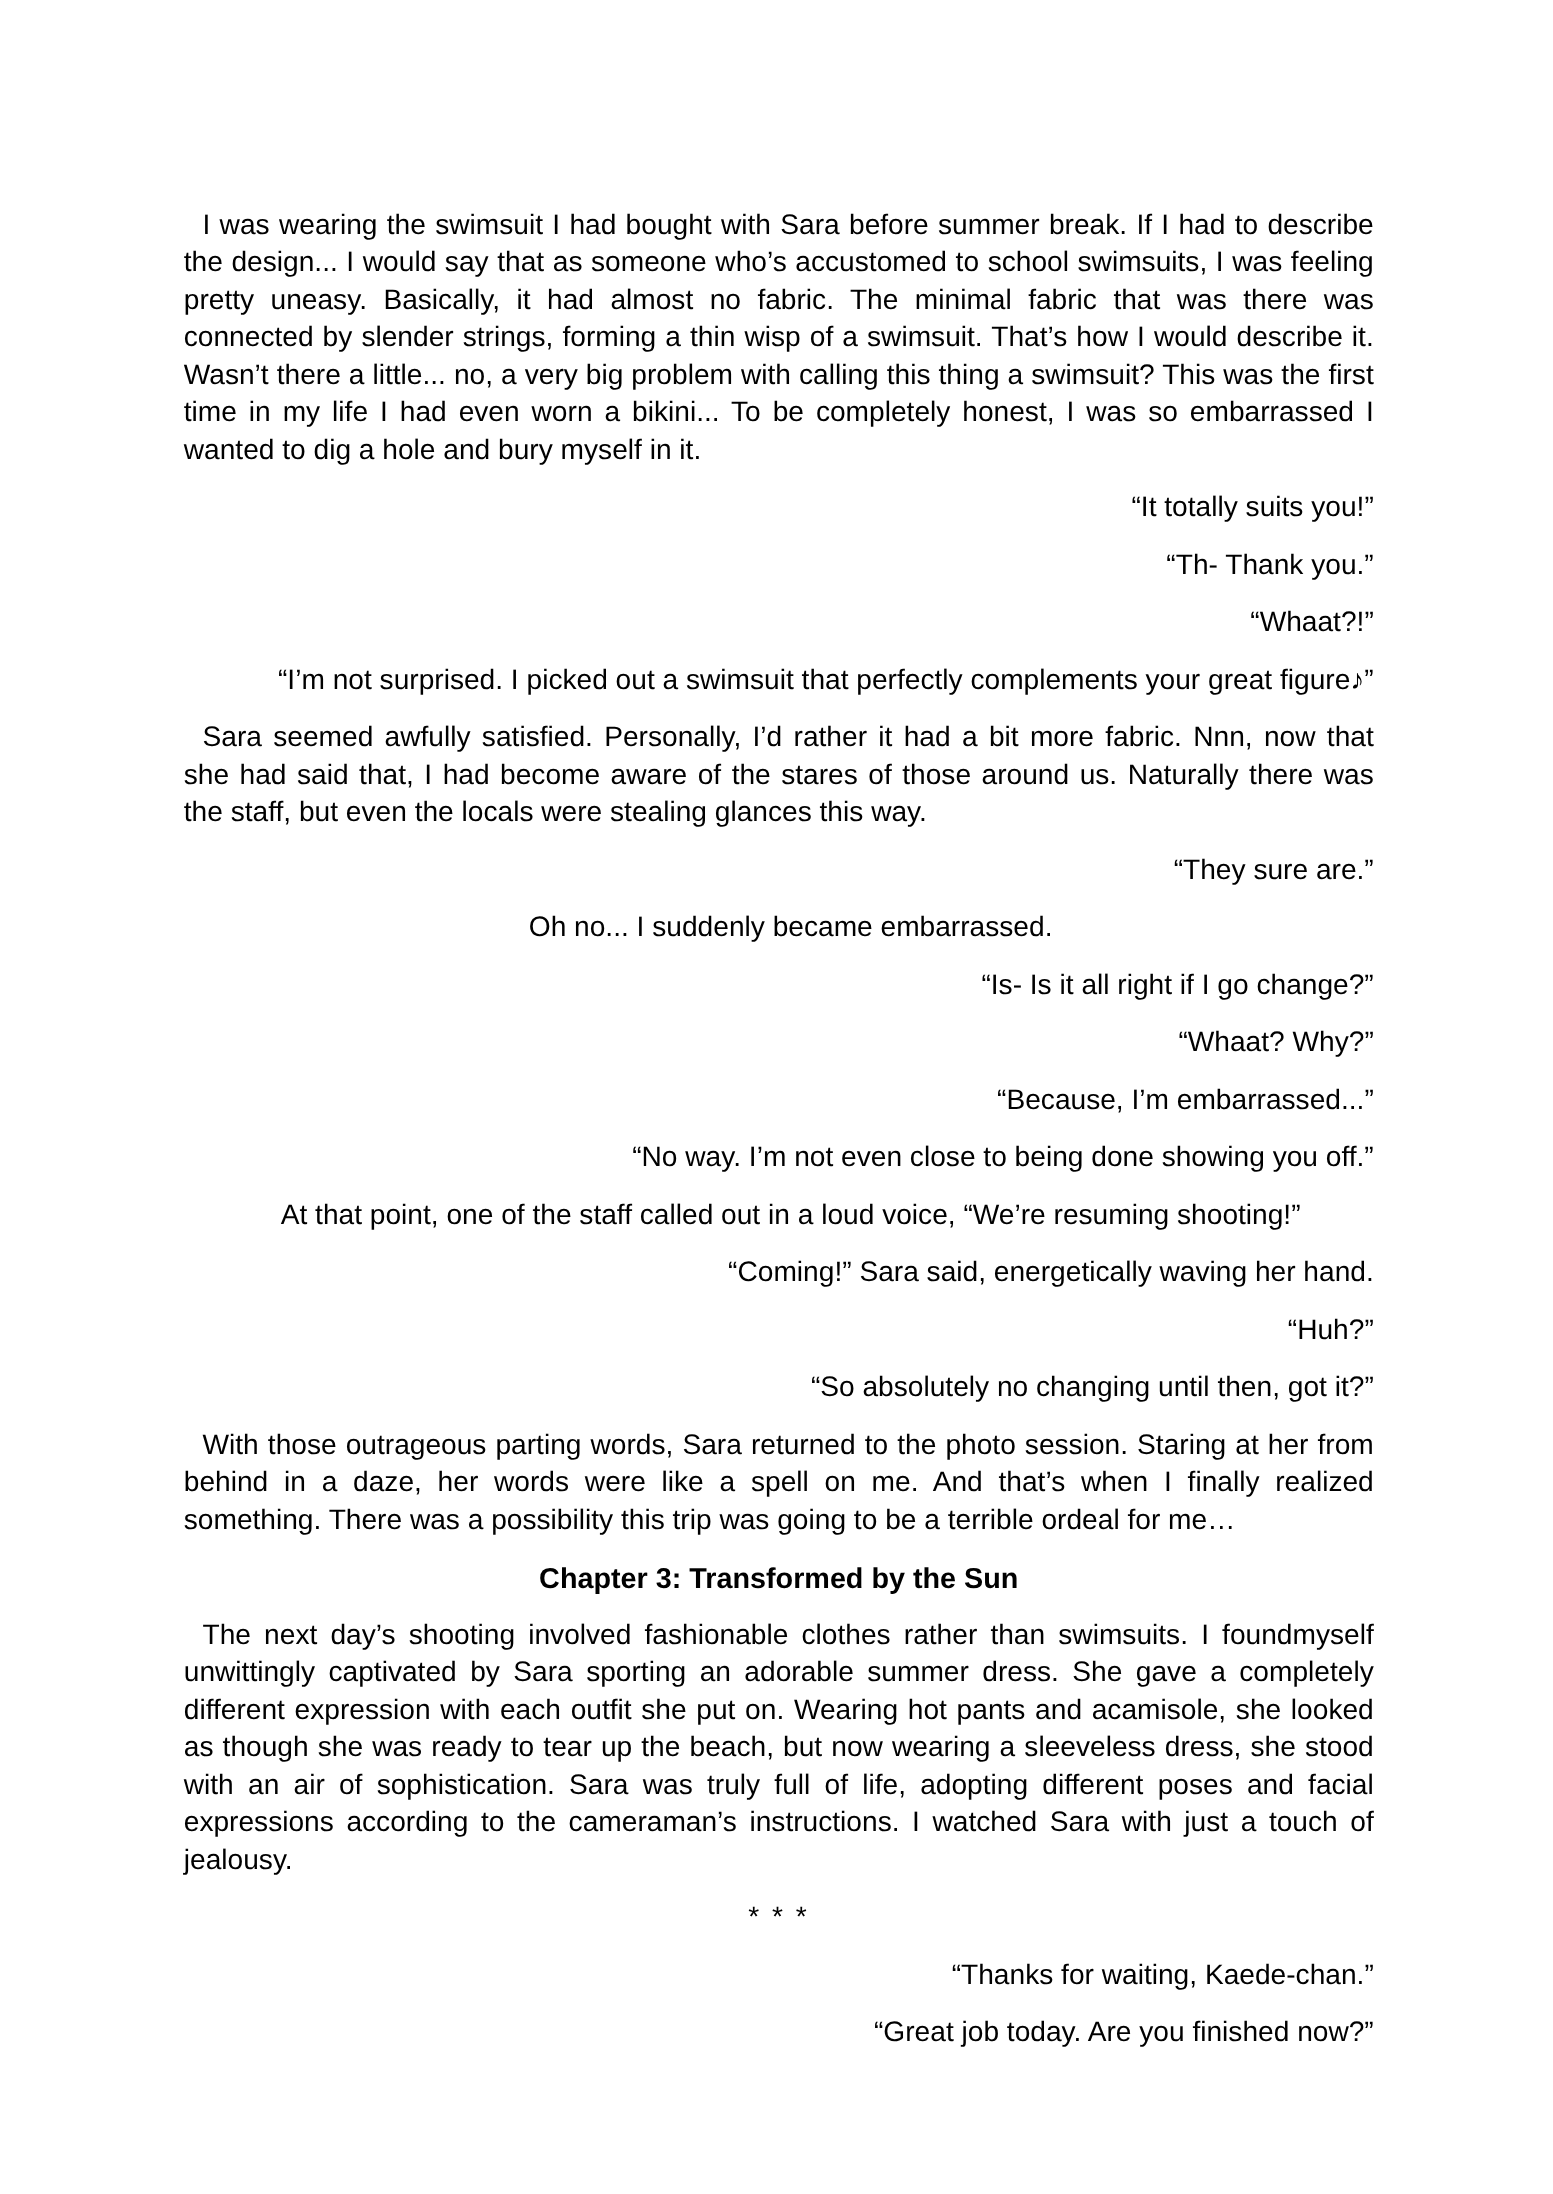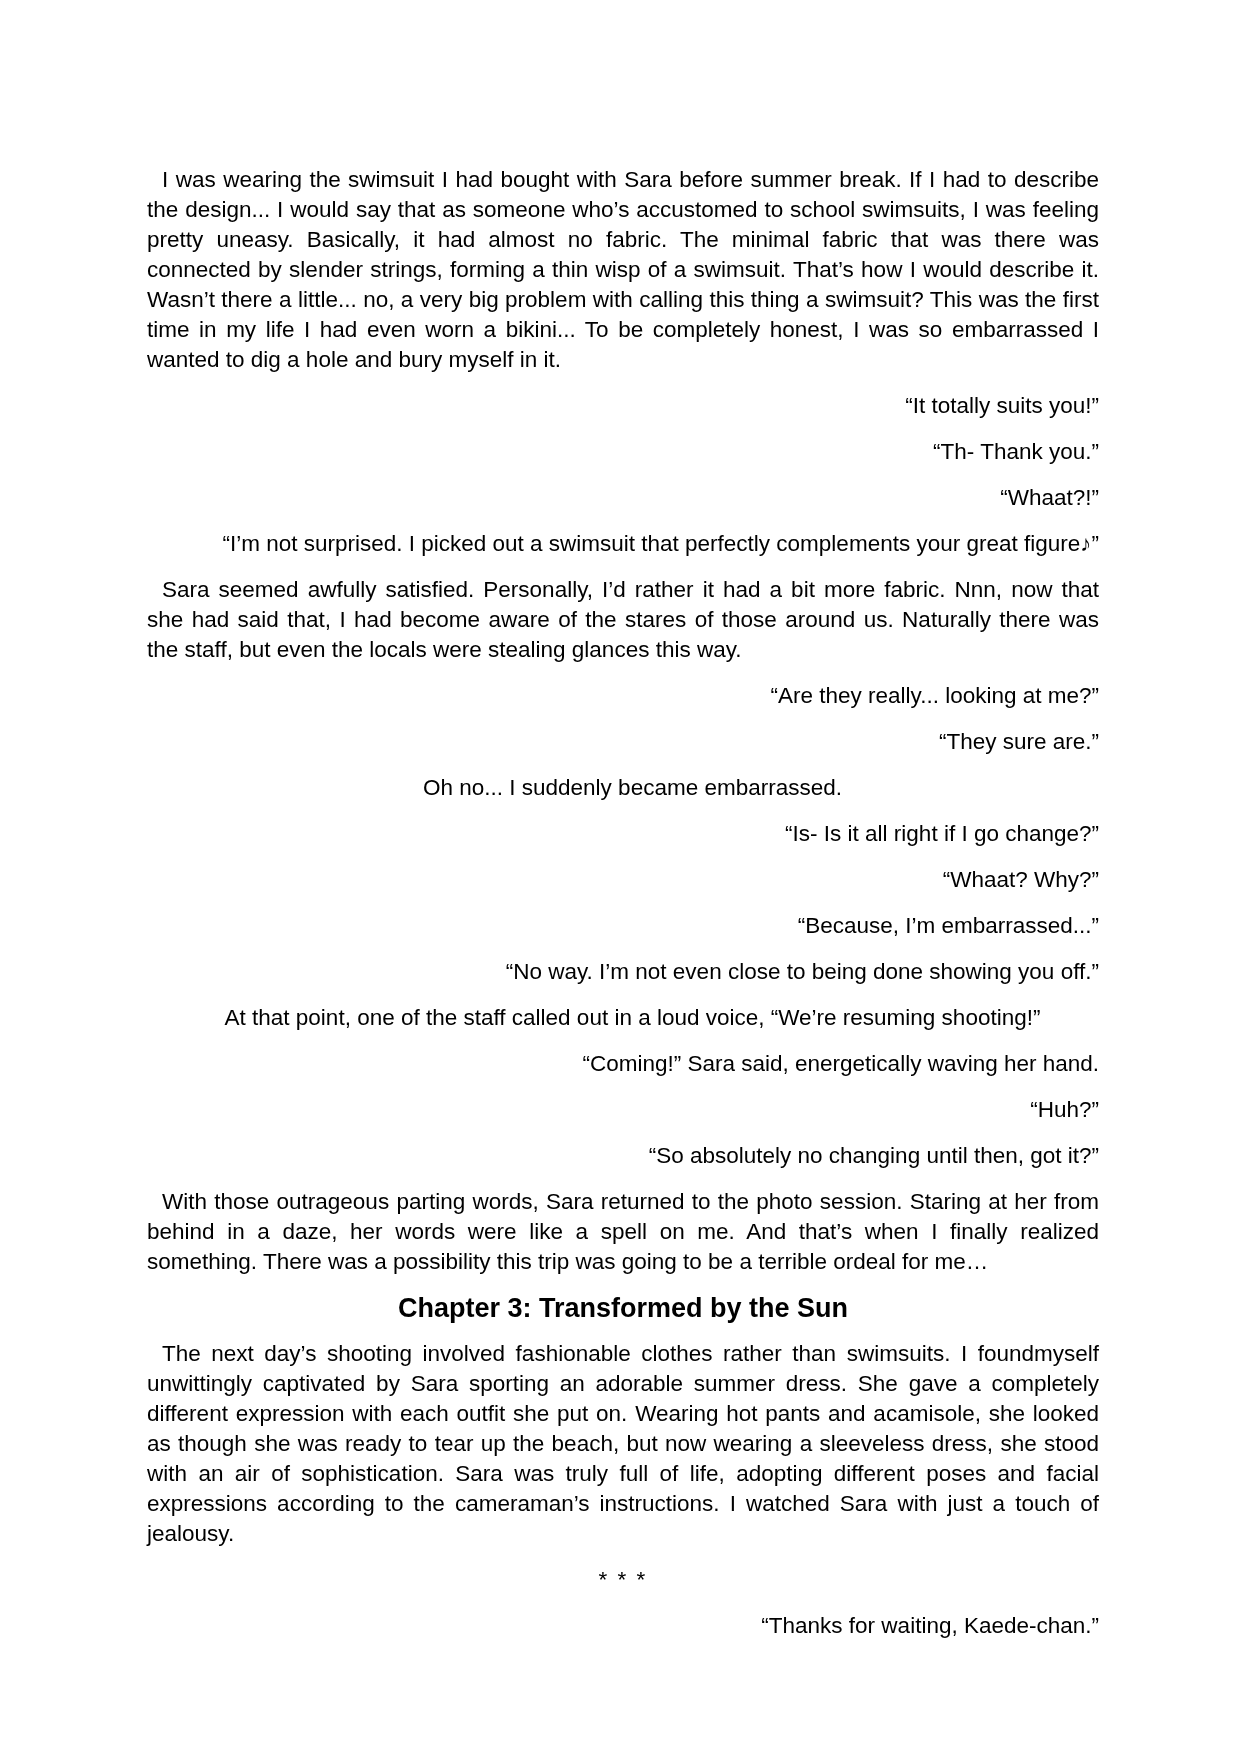--- a/index.html
+++ b/index.html
@@ -35,21 +35,21 @@
   }
   .dialogue {
     text-align: right;
     text-indent: 13px;
   }
   .thought {
     text-align: center;
     text-indent: 19px;
   }
   .heading {
-    font-size: 27px;
+    font-size: 23px;
     line-height: 30px;
     font-weight: bold;
     text-align: center;
     text-indent: 0;
     margin: 41px 0 41px 0;
   }
   .divider {
     text-align: center;
     text-indent: 0;
     margin-top: 25px;
@@ -61,30 +61,30 @@
 <body>
 
 <div class="page">
   <div class="content">
       <p class="narrative">I was wearing the swimsuit I had bought with Sara before summer break. If I had to describe the design... I would say that as someone who’s accustomed to school swimsuits, I was feeling pretty uneasy. Basically, it had almost no fabric. The minimal fabric that was there was connected by slender strings, forming a thin wisp of a swimsuit. That’s how I would describe it. Wasn’t there a little... no, a very big problem with calling this thing a swimsuit? This was the first time in my life I had even worn a bikini... To be completely honest, I was so embarrassed I wanted to dig a hole and bury myself in it.</p>
       <p class="dialogue">“It totally suits you!”</p>
       <p class="dialogue">“Th- Thank you.”</p>
       <p class="dialogue">“Whaat?!”</p>
       <p class="dialogue">“I’m not surprised. I picked out a swimsuit that perfectly complements your great figure♪”</p>
       <p class="narrative">Sara seemed awfully satisfied. Personally, I’d rather it had a bit more fabric. Nnn, now that she had said that, I had become aware of the stares of those around us. Naturally there was the staff, but even the locals were stealing glances this way.</p>
-      <p class="dialogue">“Are they really... looking at me?”</p>
       <p class="dialogue">“They sure are.”</p>
       <p class="thought">Oh no... I suddenly became embarrassed.</p>
       <p class="dialogue">“Is- Is it all right if I go change?”</p>
       <p class="dialogue">“Whaat? Why?”</p>
       <p class="dialogue">“Because, I’m embarrassed...”</p>
       <p class="dialogue">“No way. I’m not even close to being done showing you off.”</p>
       <p class="thought">At that point, one of the staff called out in a loud voice, “We’re resuming shooting!”</p>
       <p class="dialogue">“Coming!” Sara said, energetically waving her hand.</p>
       <p class="dialogue">“Huh?”</p>
       <p class="dialogue">“So absolutely no changing until then, got it?”</p>
       <p class="narrative">With those outrageous parting words, Sara returned to the photo session. Staring at her from behind in a daze, her words were like a spell on me. And that’s when I finally realized something. There was a possibility this trip was going to be a terrible ordeal for me…</p>
       <h2 class="heading">Chapter 3: Transformed by the Sun</h2>
       <p class="narrative">The next day’s shooting involved fashionable clothes rather than swimsuits. I foundmyself unwittingly captivated by Sara sporting an adorable summer dress. She gave a completely different expression with each outfit she put on. Wearing hot pants and acamisole, she looked as though she was ready to tear up the beach, but now wearing a sleeveless dress, she stood with an air of sophistication. Sara was truly full of life, adopting different poses and facial expressions according to the cameraman’s instructions. I watched Sara with just a touch of jealousy.</p>
       <p class="divider">* * *</p>
       <p class="dialogue">“Thanks for waiting, Kaede-chan.”</p>
+      <p class="dialogue">“Great job today. Are you finished now?”</p>
     </div>
 </div>
 
 </body></html>

